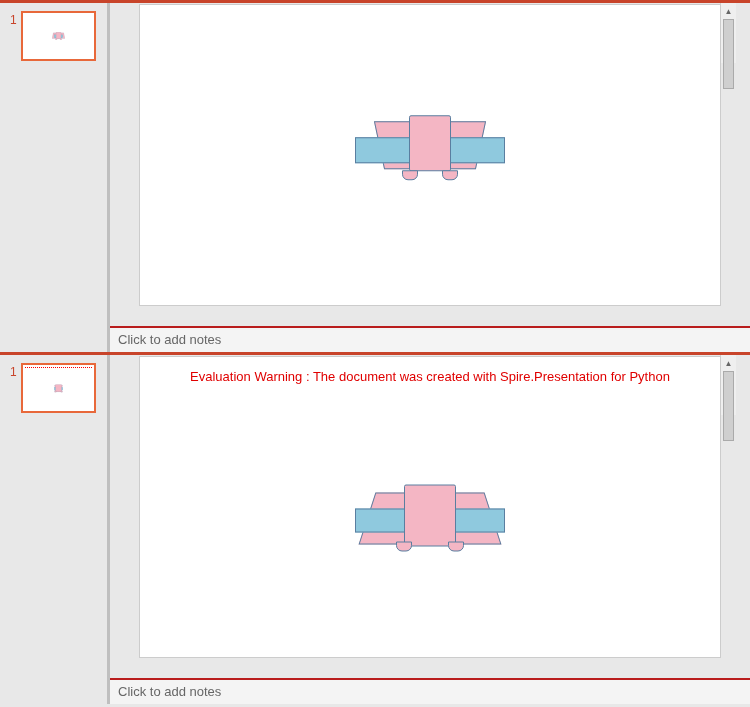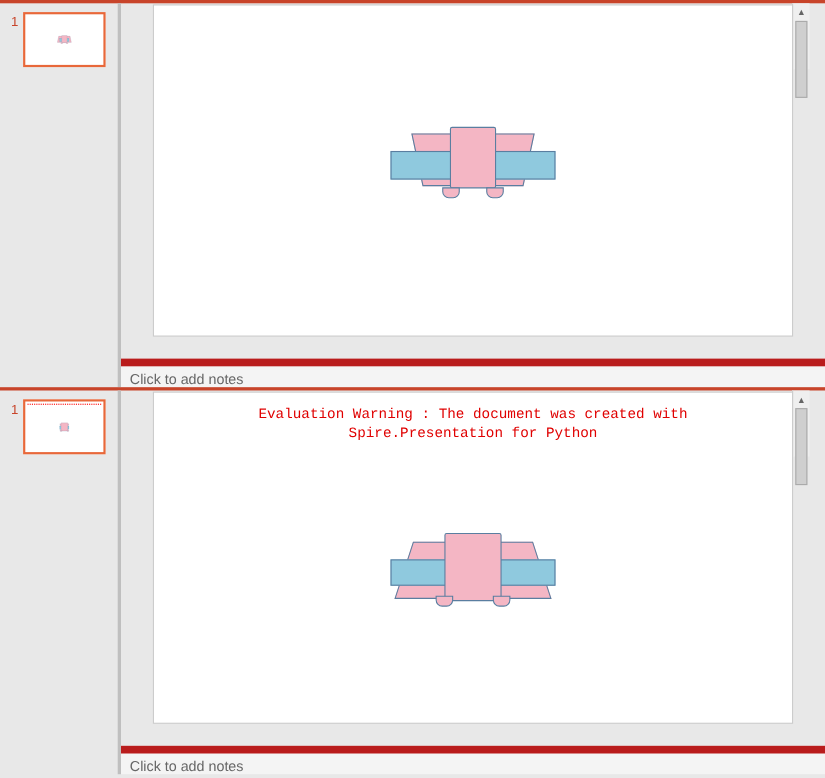--- a/index.html
+++ b/index.html
@@ -8,27 +8,27 @@
 .panel-content { display: flex; height: 349px; }
 .thumb-pane { width: 120px; padding: 8px 10px; }
 .thumb-row { display: flex; gap: 4px; }
 .thumb-num { color: #c8442a; font-size: 12px; padding-top: 2px; }
 .thumb { width: 75px; height: 50px; background: #fff; border: 2px solid #e8683a; display: flex; align-items: center; justify-content: center; position: relative; }
 .thumb .mini-ribbon { transform: scale(0.12); transform-origin: center; }
 .thumb .warn-line { position: absolute; top: 2px; left: 2px; right: 2px; height: 1px; border-bottom: 1px dotted red; }
 .main-area { flex: 1; display: flex; flex-direction: column; border-left: 3px solid #bfbfbf; }
 .slide-viewport { flex: 1; display: flex; justify-content: center; align-items: flex-start; position: relative; padding: 0 14px 0 30px; }
 .slide { width: 580px; height: 300px; background: #fff; box-shadow: 0 0 0 1px #ccc; margin-top: 2px; position: relative; overflow: hidden; }
-.warning { position: absolute; top: 12px; left: 50%; transform: translateX(-50%); width: 480px; text-align: center; color: #e00000; font-size: 13px; font-weight: 500; line-height: 1.3; font-family: Liberation Mono, monospace; }
+.warning { position: absolute; top: 12px; left: 50%; transform: translateX(-50%); width: 480px; text-align: center; color: #e00000; font-size: 13px; font-weight: 500; line-height: 1.3; }
 .scrollbar { width: 16px; background: #efefef; display: flex; flex-direction: column; border-left: 1px solid #d0d0d0; }
 .sb-btn { height: 16px; display: flex; align-items: center; justify-content: center; font-size: 8px; color: #666; cursor: pointer; }
 .sb-track { flex: 1; position: relative; }
 .sb-thumb { position: absolute; top: 0; left: 2px; right: 2px; height: 70px; background: #cfcfcf; border: 1px solid #aaa; }
 .sb-nav { height: 14px; display: flex; align-items: center; justify-content: center; font-size: 9px; color: #666; cursor: pointer; }
-.notes { height: 26px; background: #f4f4f4; border-top: 7px solid #b91c1c; padding: 4px 8px; color: #666; font-size: 13px; }
+.notes { height: 26px; background: #f4f4f4; border-top: 2px solid #b91c1c; padding: 4px 8px; color: #666; font-size: 13px; }
 
 
 .ribbon { position: relative; width: 150px; height: 65px; }
 .ribbon .back-left, .ribbon .back-right {
   position: absolute; width: 60px; height: 48px; background: #f4b6c4; border: 1.5px solid #5a7ea0; top: 2px;
 }
 .ribbon .back-left { left: 24px; transform: skewX(12deg); }
 .ribbon .back-right { right: 24px; transform: skewX(-12deg); }
 .ribbon .bar { position: absolute; left: 0; right: 0; top: 18px; height: 26px; background: #8fc9de; border: 1.5px solid #5a7ea0; }
 .ribbon .front { position: absolute; left: 50%; transform: translateX(-50%); top: -4px; width: 42px; height: 56px; background: #f4b6c4; border: 1.5px solid #5a7ea0; border-radius: 2px; }

